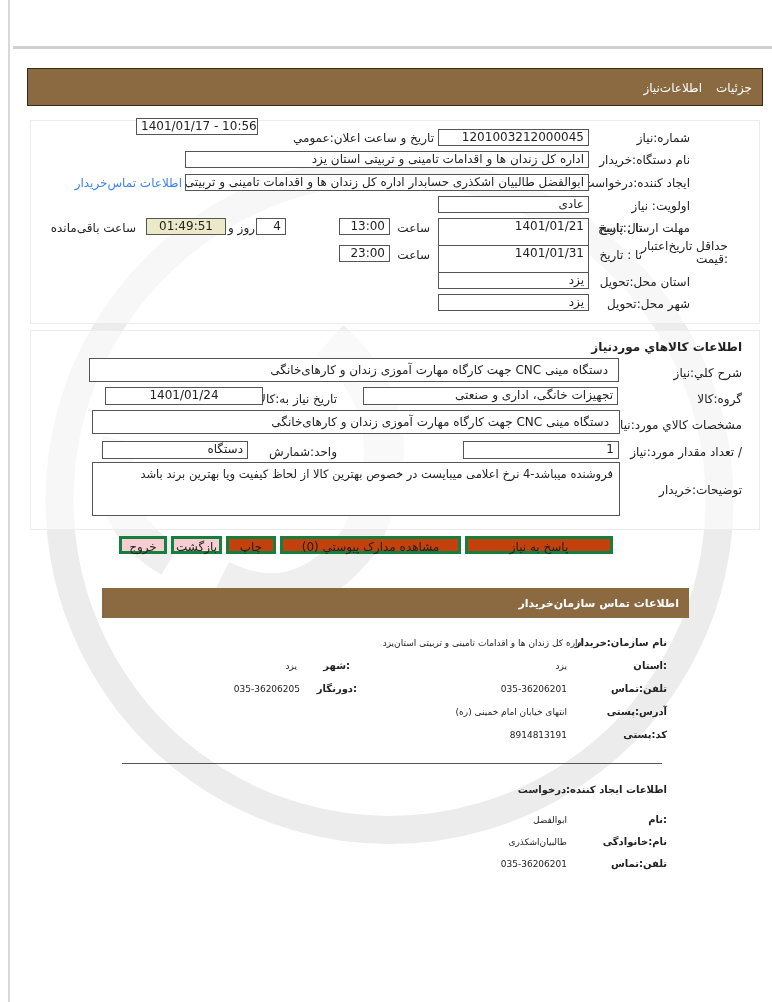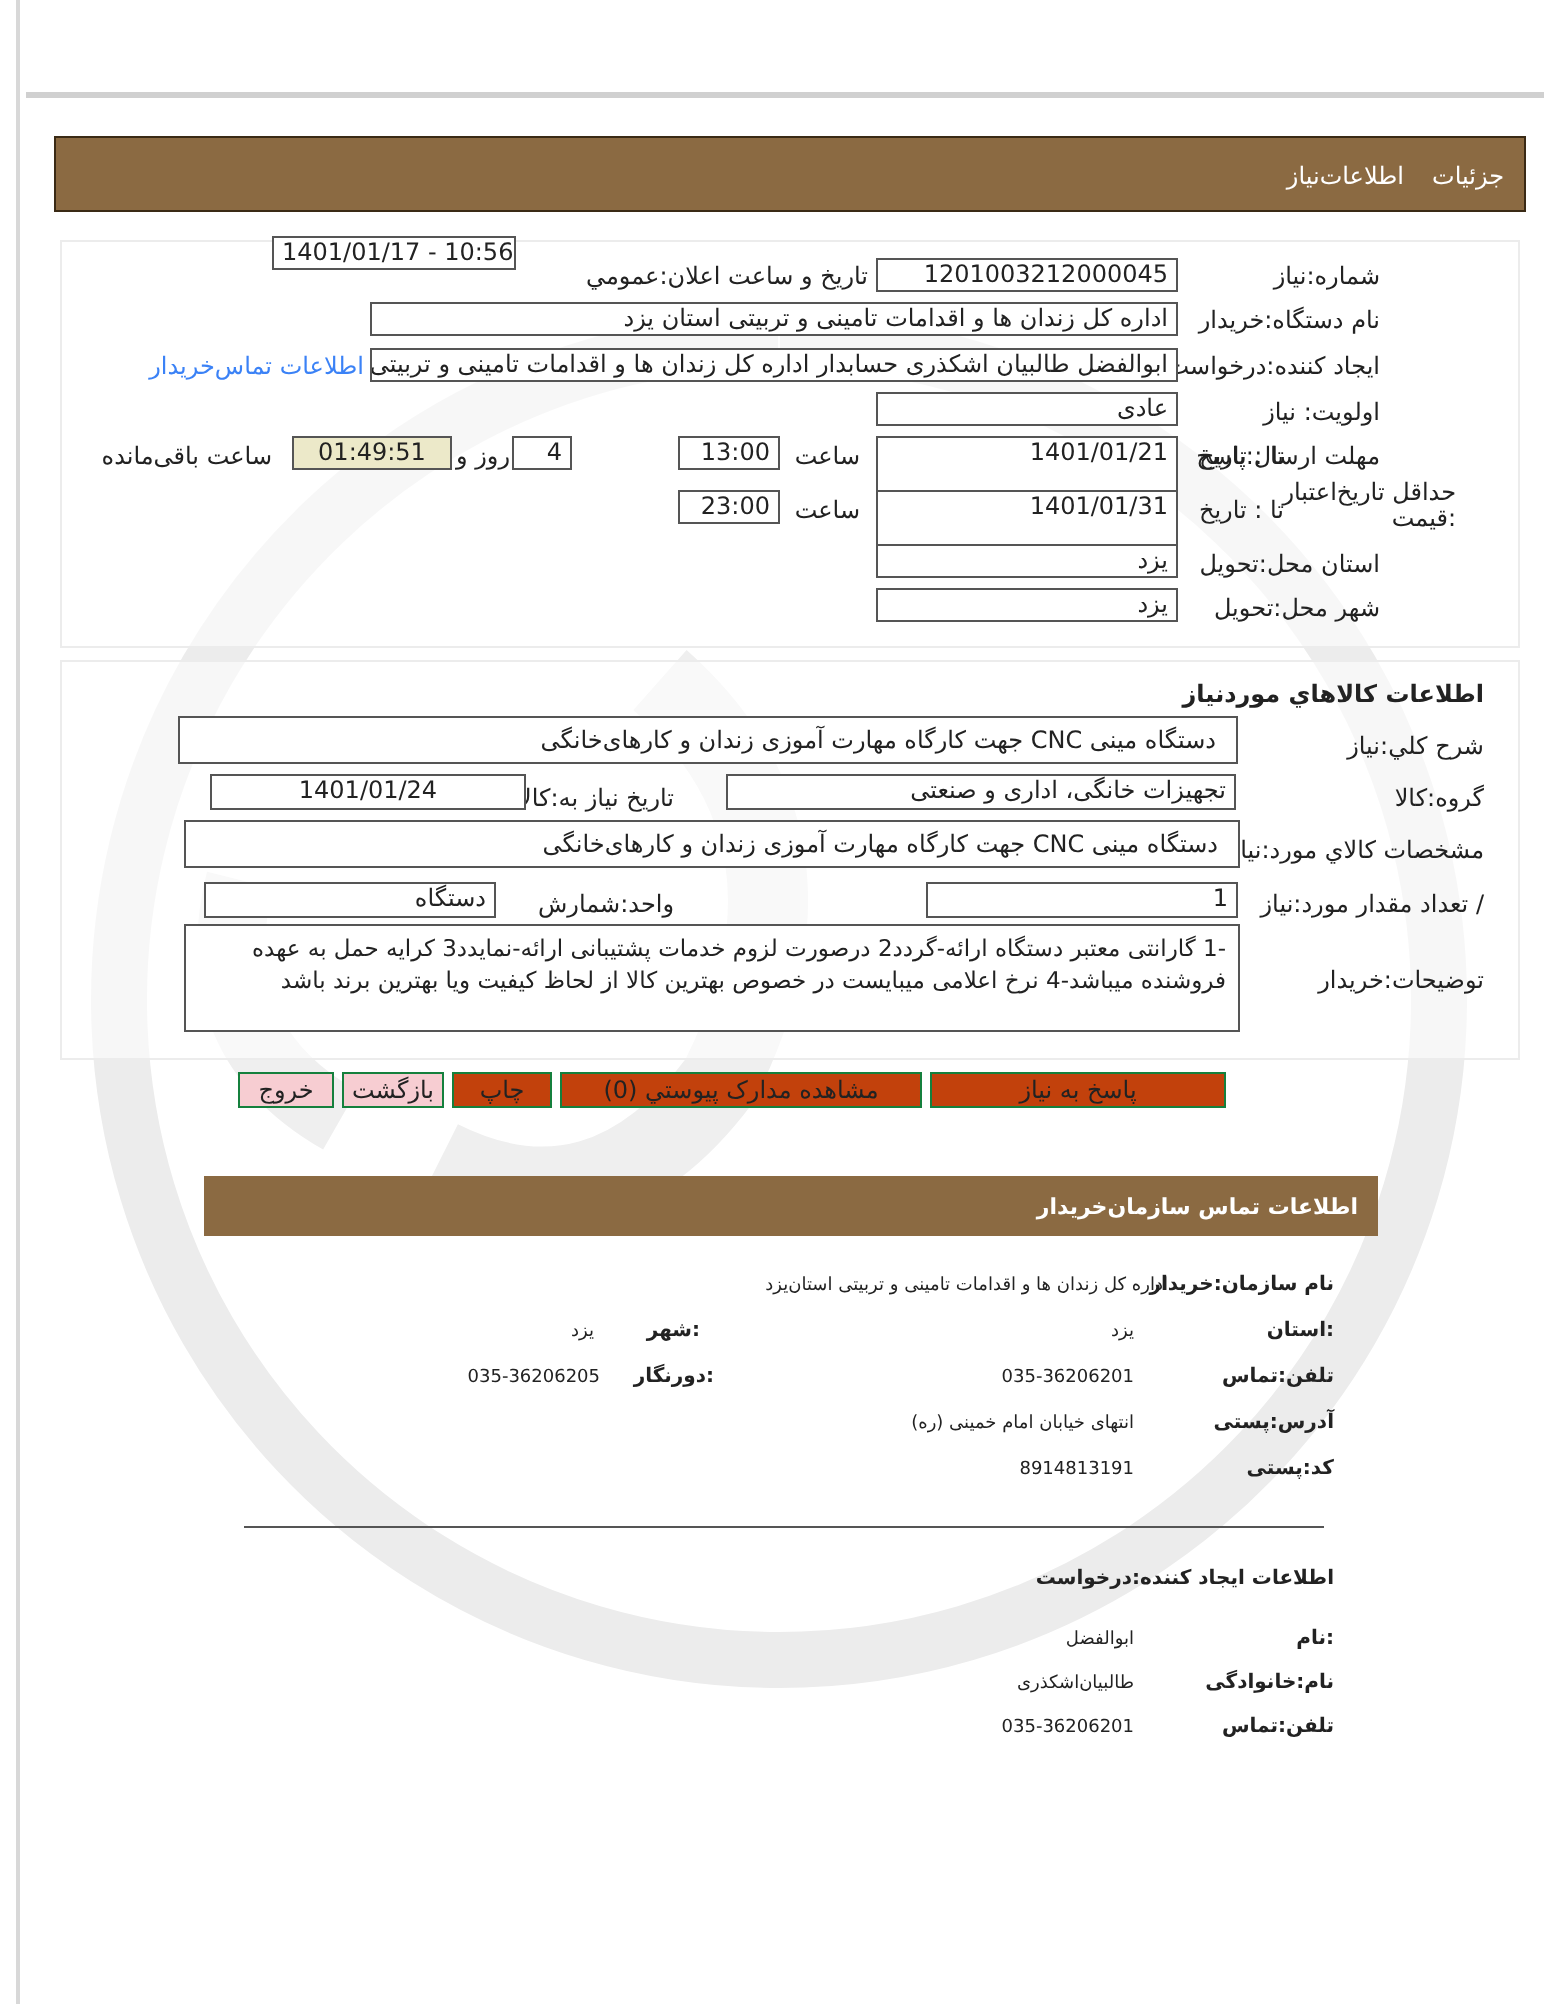--- a/index.html
+++ b/index.html
@@ -11,21 +11,21 @@
   .titlebar { position:absolute; left:27px; top:68px; width:734px; height:36px; background:#8b6a42;
               border:1px solid #3a2a15; color:#fff; font-size:12px; }
   .titlebar span { position:absolute; top:12px; }
   .panel { position:absolute; left:30px; width:728px; border:1px solid #ececec; background:rgba(255,255,255,0.6); }
   .lbl { position:absolute; font-size:12px; color:#222; white-space:nowrap; }
   .box { position:absolute; border:1px solid #555; background:#fff; font-size:12px; white-space:nowrap;
          overflow:hidden; box-sizing:border-box; padding:0 4px; text-align:left; direction:ltr; line-height:15px; }
   .box.rt { text-align:right; direction:rtl; }
   .timer { background:#ece9c9; text-align:center; }
   .link { color:#3b82f6; }
-  .btn { position:absolute; height:18px; box-sizing:border-box; border:1px solid #15803d; font-size:12px;
+  .btn { position:absolute; height:18px; box-sizing:border-box; border:3px solid #15803d; font-size:12px;
          text-align:center; line-height:16px; }
   .btn.green { background:#c2410c; }
   .btn.pink { background:#f7cdd2; }
   .bar2 { position:absolute; left:102px; top:588px; width:587px; height:30px; background:#8b6a42; color:#fff;
           font-weight:bold; font-size:11px; }
   .bar2 span { position:absolute; right:10px; top:9px; }
   .s { position:absolute; font-size:9px; white-space:nowrap; }
   .b { font-weight:bold; font-size:10px; }
   .hr { position:absolute; left:122px; top:763px; width:540px; height:1px; background:#555; }
   .sechead { position:absolute; font-weight:bold; font-size:12px; }
@@ -96,21 +96,20 @@
 <span class="lbl" style="right:435px;top:392px">تاریخ نیاز به:کالا</span>
 <div class="box" style="left:105px;top:387px;width:158px;height:18px;text-align:center">1401/01/24</div>
 <span class="lbl" style="right:30px;top:418px">مشخصات كالاي مورد:نیاز</span>
 <div class="box rt" style="left:92px;top:410px;width:528px;height:24px;line-height:22px;padding-right:10px">دستگاه مینی CNC جهت کارگاه مهارت آموزی زندان و کارهای‌خانگی</div>
 <span class="lbl" style="right:30px;top:445px">/ تعداد مقدار مورد:نیاز</span>
 <div class="box" style="left:463px;top:441px;width:156px;height:18px;text-align:right">1</div>
 <span class="lbl" style="right:435px;top:445px">واحد:شمارش</span>
 <div class="box rt" style="left:102px;top:441px;width:146px;height:18px">دستگاه</div>
 <span class="lbl" style="right:30px;top:483px">توضیحات:خریدار</span>
 <div class="box rt" style="left:92px;top:462px;width:528px;height:54px;line-height:16px;padding:3px 6px;font-size:11.5px">
-  <div>-1 گارانتی معتبر دستگاه ارائه-گردد2 درصورت لزوم خدمات پشتیبانی ارائه-نمایدد3 کرایه حمل به عهده</div>
   <div>فروشنده میباشد-4 نرخ اعلامی میبایست در خصوص بهترین کالا از لحاظ کیفیت ویا بهترین برند باشد</div>
 </div>
 
 <div class="btn green" style="left:465px;top:536px;width:148px">پاسخ به نیاز</div>
 <div class="btn green" style="left:280px;top:536px;width:181px">مشاهده مدارک پیوستي (0)</div>
 <div class="btn green" style="left:226px;top:536px;width:50px">چاپ</div>
 <div class="btn pink" style="left:171px;top:536px;width:51px">بازگشت</div>
 <div class="btn pink" style="left:119px;top:536px;width:48px">خروج</div>
 
 <div class="bar2">

